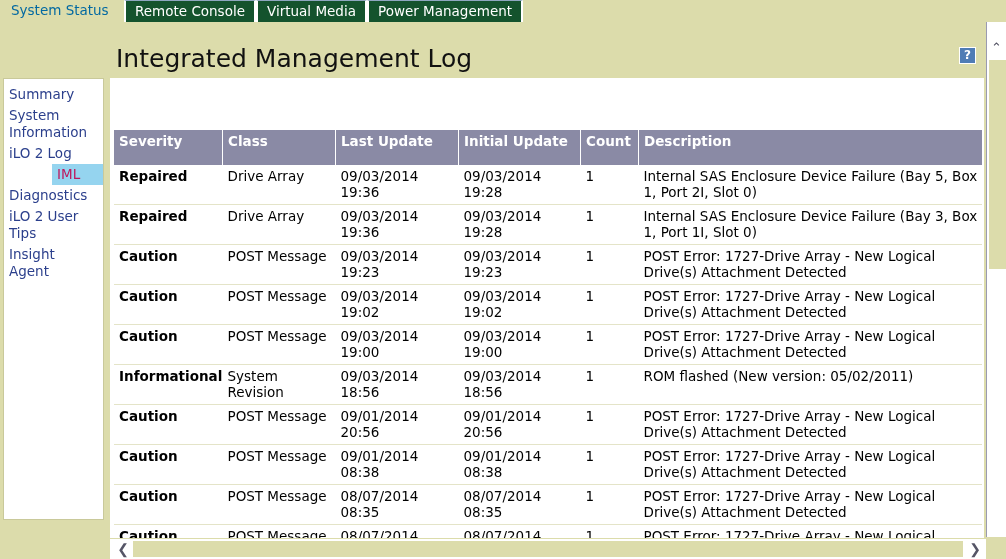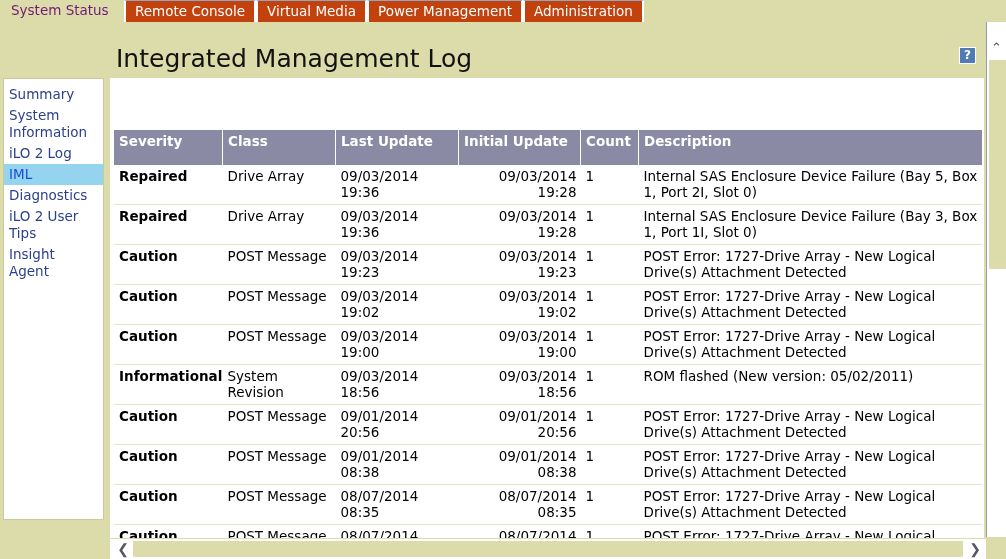--- a/index.html
+++ b/index.html
@@ -28,30 +28,30 @@
     top: 0;
     height: 22px;
     line-height: 21px;
     box-sizing: border-box;
     font-size: 13.5px;
     white-space: nowrap;
     text-align: center;
     letter-spacing: 0px;
   }
   .tab.inactive {
-    background: #c2410c;
+    background: #14532d;
     color: #ffffff;
     border-left: 2px solid #ffffff;
     border-right: 2px solid #ffffff;
     border-top: 1px solid #8fa7c0;
     padding: 0 9px;
   }
   .tab.active {
     background: #dcdcab;
-    color: #701a75;
+    color: #0369a1;
     padding: 0 9px;
   }
 
   
   #page-bg {
     position: absolute;
     left: 0; top: 22px;
     width: 1006px; height: 537px;
     background: #dcdcab;
   }
@@ -95,21 +95,22 @@
     display: block;
     padding: 2px 17px 2px 5px;
     font-size: 13.5px;
     color: #2b3f8c;
     line-height: 17px;
     cursor: pointer;
     white-space: normal;
   }
   .side-item.selected {
     background: #95d4ef;
-    color: #1d4ed8;
+    color: #be185d;
+    margin-left: 48px;
   }
 
   
   #content {
     position: absolute;
     left: 110px; top: 78px;
     width: 874px; height: 460px;
     background: #ffffff;
     overflow: hidden;
   }
@@ -152,21 +153,21 @@
     padding: 3px 4px 4px 5px;
     border-top: 1px solid #e4e4c8;
     vertical-align: top;
     color: #000000;
     line-height: 16px;
   }
   #log-table tr:first-child td { border-top: none; }
   .c-sev   { width: 103px; font-weight: bold; }
   .c-class { width: 107px; }
   .c-last  { width: 117px; }
-  .c-init  { width: 116px; text-align: right; }
+  .c-init  { width: 116px; }
   .c-count { width: 52px; }
   .c-desc  { width: auto; margin-left: 47px; }
   .nowrap-date { white-space: normal; }
 
   
   #vscroll {
     position: absolute;
     left: 986px; top: 22px;
     width: 20px; height: 515px;
     background: #ffffff;
@@ -234,21 +235,20 @@
 </head>
 <body>
 
 <div id="page-bg"></div>
 
 <div id="tabbar">
     <div class="tab active" style="left: 2px;"><span>System Status</span></div>
     <div class="tab inactive" style="left: 124px;"><span>Remote Console</span></div>
     <div class="tab inactive" style="left: 367px;"><span>Power Management</span></div>
     <div class="tab inactive" style="left: 256px;"><span>Virtual Media</span></div>
-    <div class="tab inactive" style="left: 523px;"><span>Administration</span></div>
   </div>
 
 <div id="title">Integrated Management Log</div>
 <div id="help-icon">?</div>
 
 <div id="sidebar">
     <div class="side-item"><span>Summary</span></div>
     <div class="side-item"><span>System Information</span></div>
     <div class="side-item"><span>iLO 2 Log</span></div>
     <div class="side-item selected"><span>IML</span></div>

